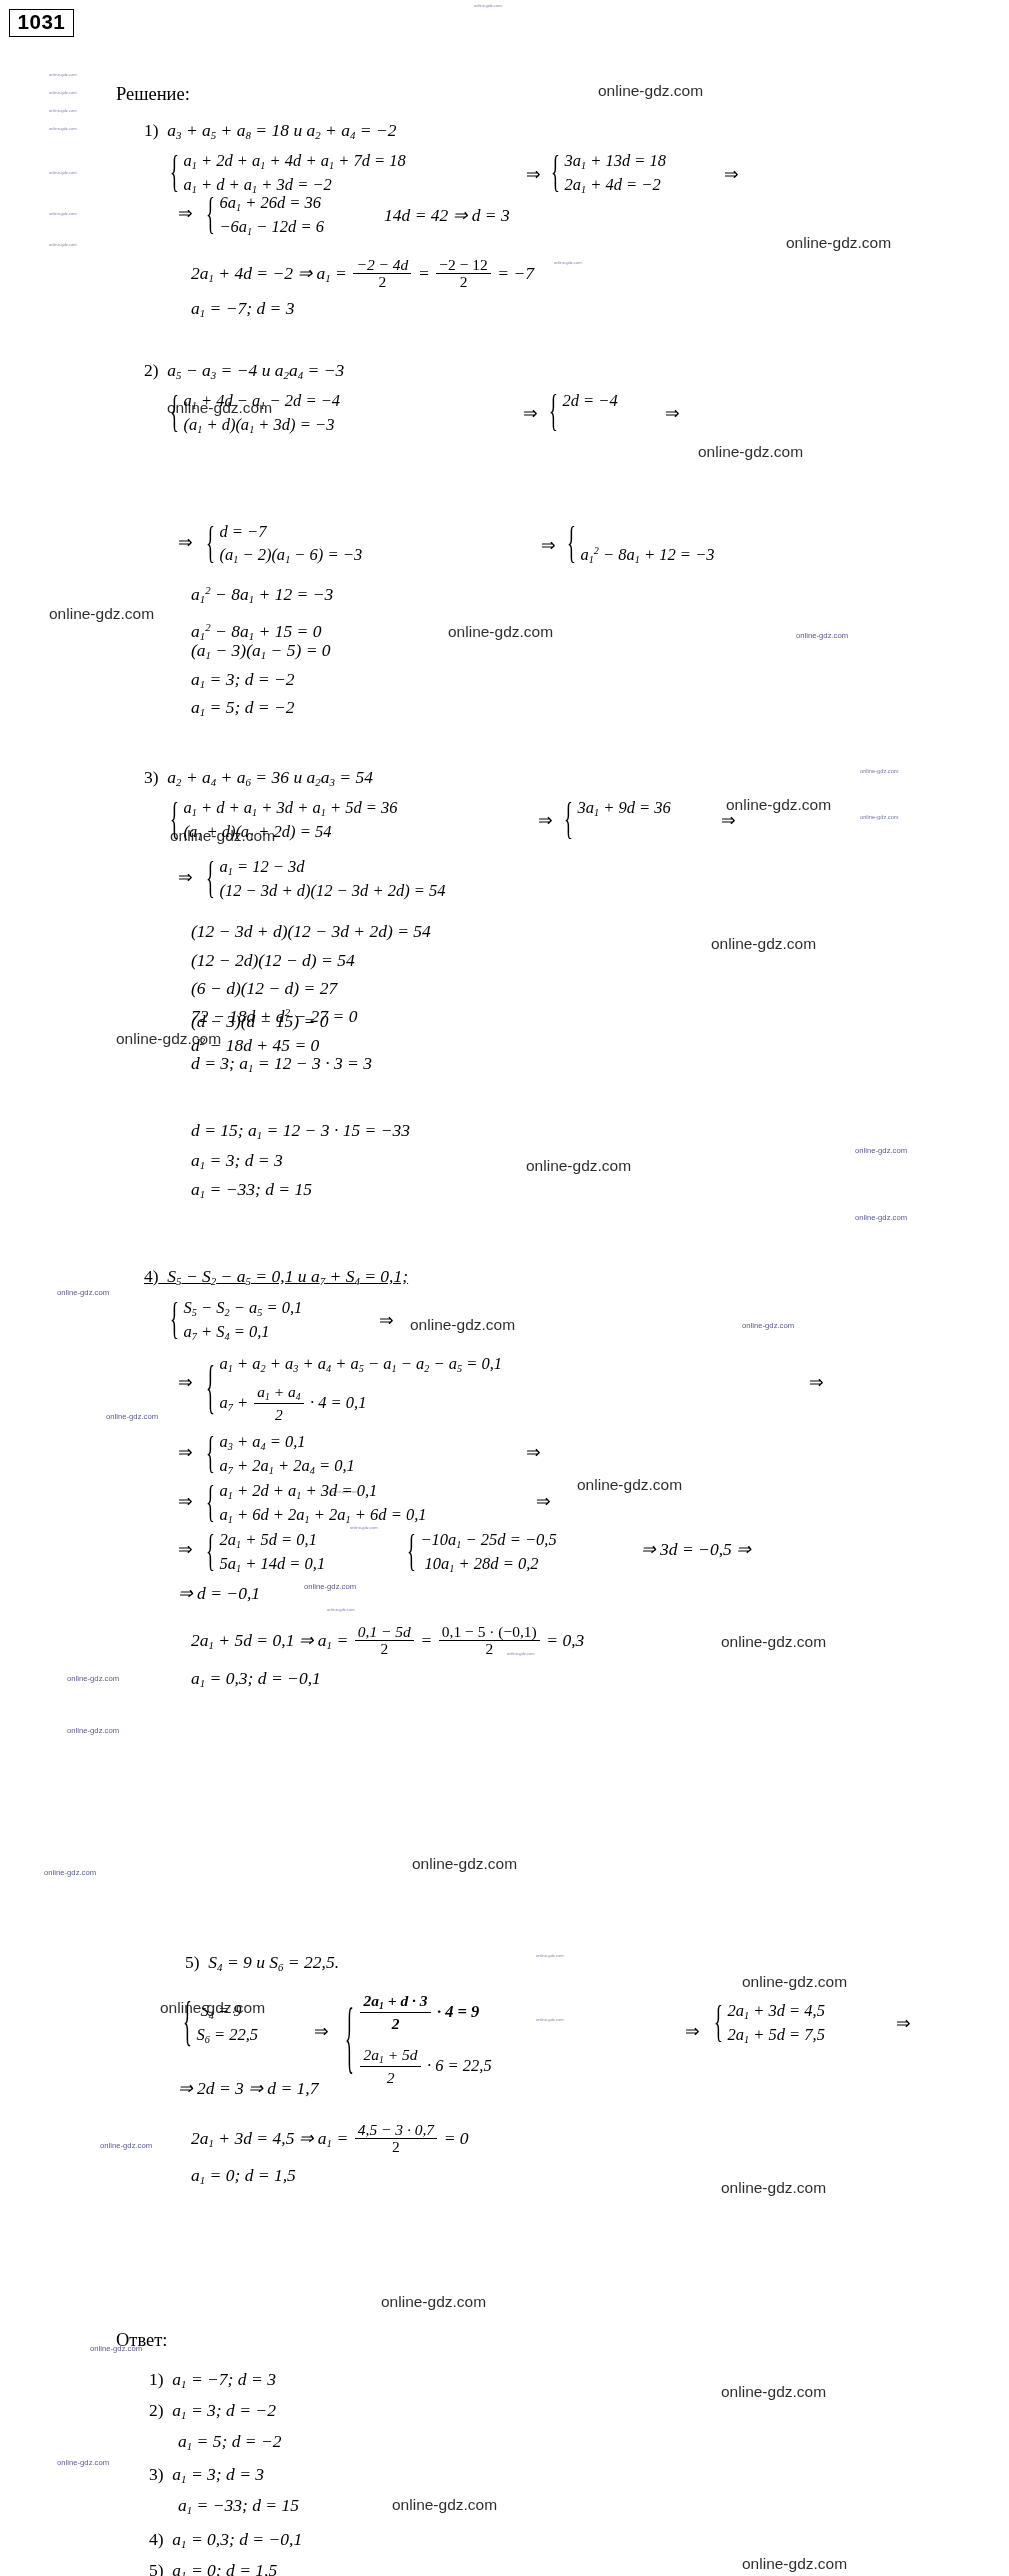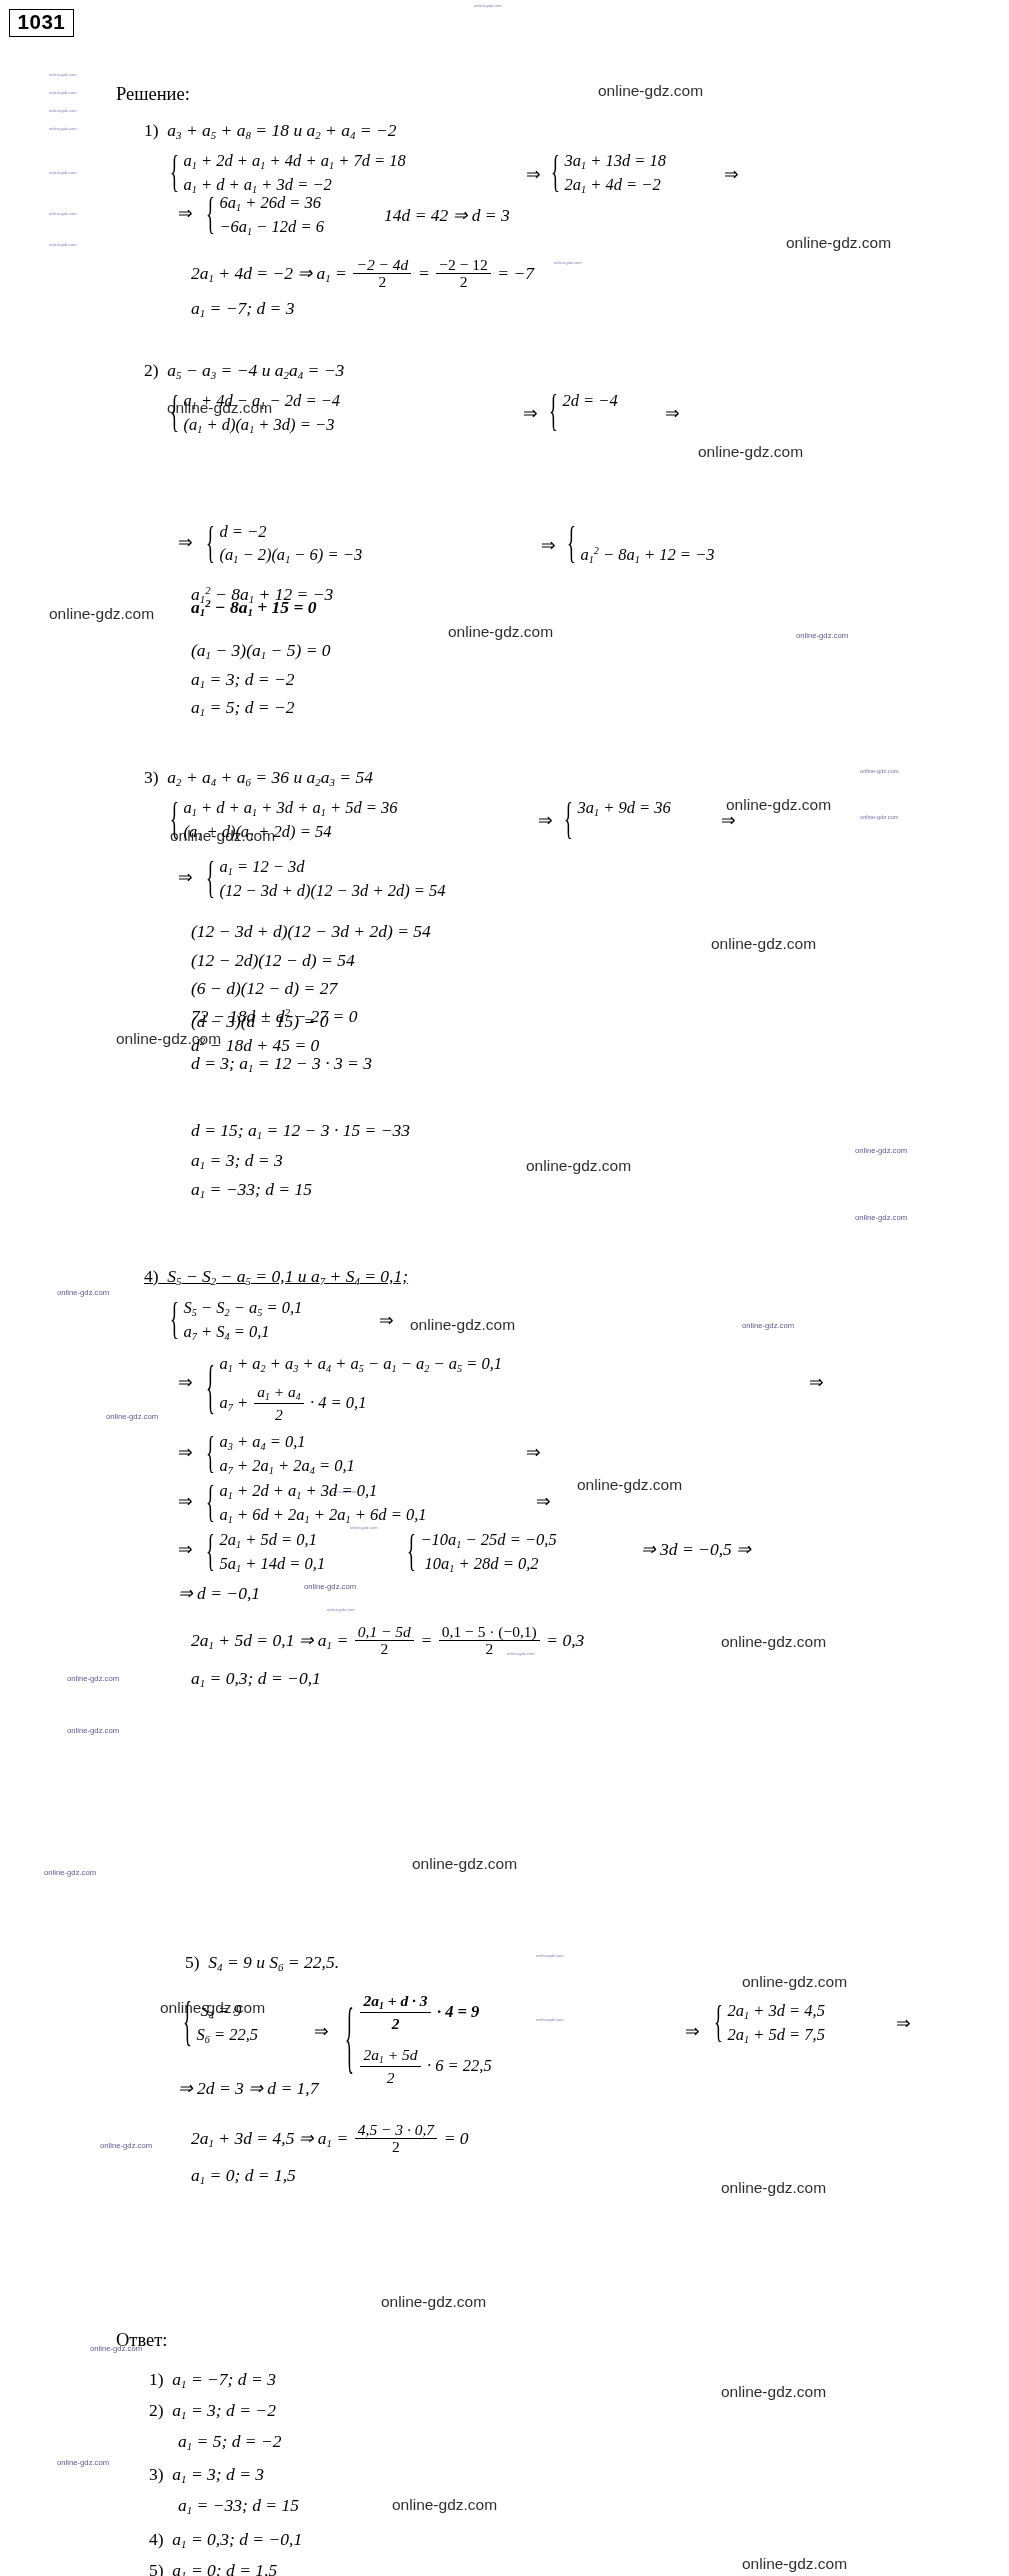--- a/index.html
+++ b/index.html
@@ -216,36 +216,36 @@
       <span class="brace"><span class="bsym">{</span><span class="rows">
         <div class="it">2d = −4</div>
         <div>&nbsp;</div>
       </span></span>
     </div>
     <div class="line" style="left:665px; top:404px;">⇒</div>
 
     <div class="line" style="left:178px; top:533px;">⇒</div>
     <div class="line" style="left:206px; top:520px;">
       <span class="brace"><span class="bsym">{</span><span class="rows">
-        <div class="it">d = −2</div>
+        <div class="it">d = −7</div>
         <div class="it">(a<sub>1</sub> − 2)(a<sub>1</sub> − 6) = −3</div>
       </span></span>
     </div>
     <div class="line" style="left:541px; top:536px;">⇒</div>
     <div class="line" style="left:567px; top:520px;">
       <span class="brace"><span class="bsym">{</span><span class="rows">
         <div>&nbsp;</div>
         <div class="it">a<sub>1</sub><sup>2</sup> − 8a<sub>1</sub> + 12 = −3</div>
       </span></span>
     </div>
 
     <div class="line" style="left:191px; top:585px;">
       <span class="it">a<sub>1</sub><sup>2</sup> − 8a<sub>1</sub> + 12 = −3</span>
     </div>
-    <div class="line" style="left:191px; top:598px;font-weight:bold;">
+    <div class="line" style="left:191px; top:622px;">
       <span class="it">a<sub>1</sub><sup>2</sup> − 8a<sub>1</sub> + 15 = 0</span>
     </div>
     <div class="line" style="left:191px; top:641px;">
       <span class="it">(a<sub>1</sub> − 3)(a<sub>1</sub> − 5) = 0</span>
     </div>
     <div class="line" style="left:191px; top:670px;">
       <span class="it">a<sub>1</sub> = 3; d = −2</span>
     </div>
     <div class="line" style="left:191px; top:698px;">
       <span class="it">a<sub>1</sub> = 5; d = −2</span>

